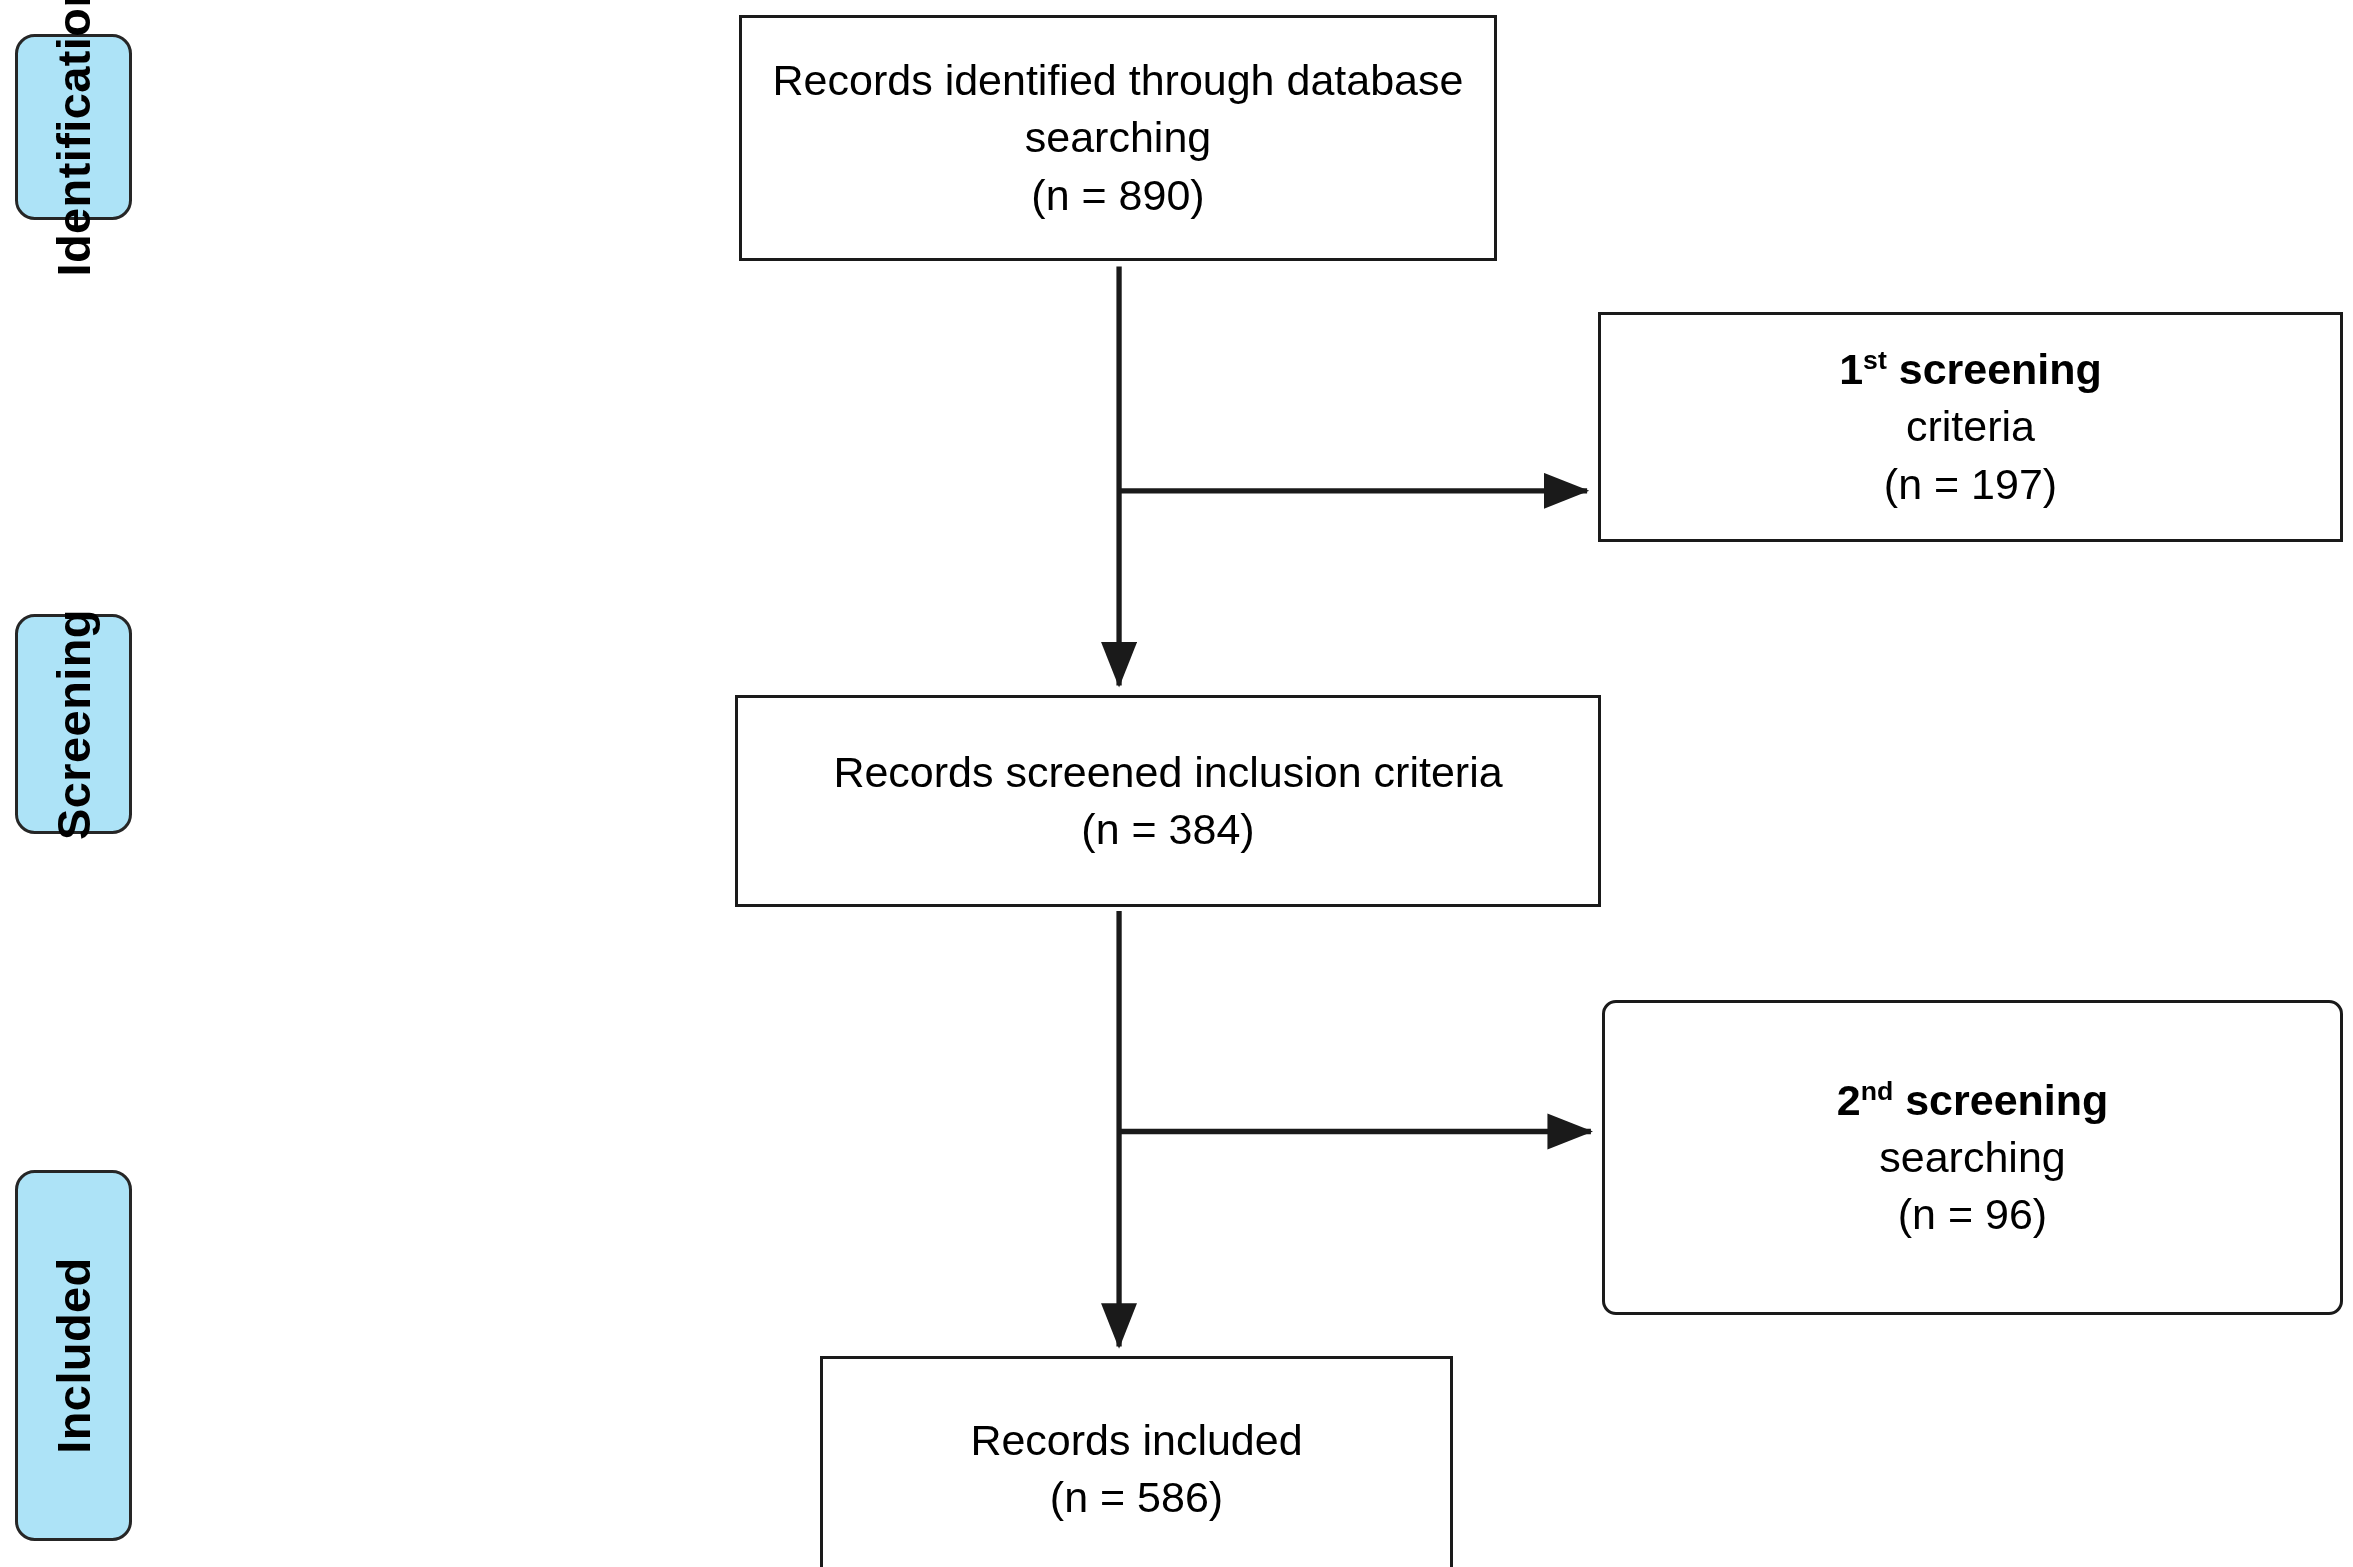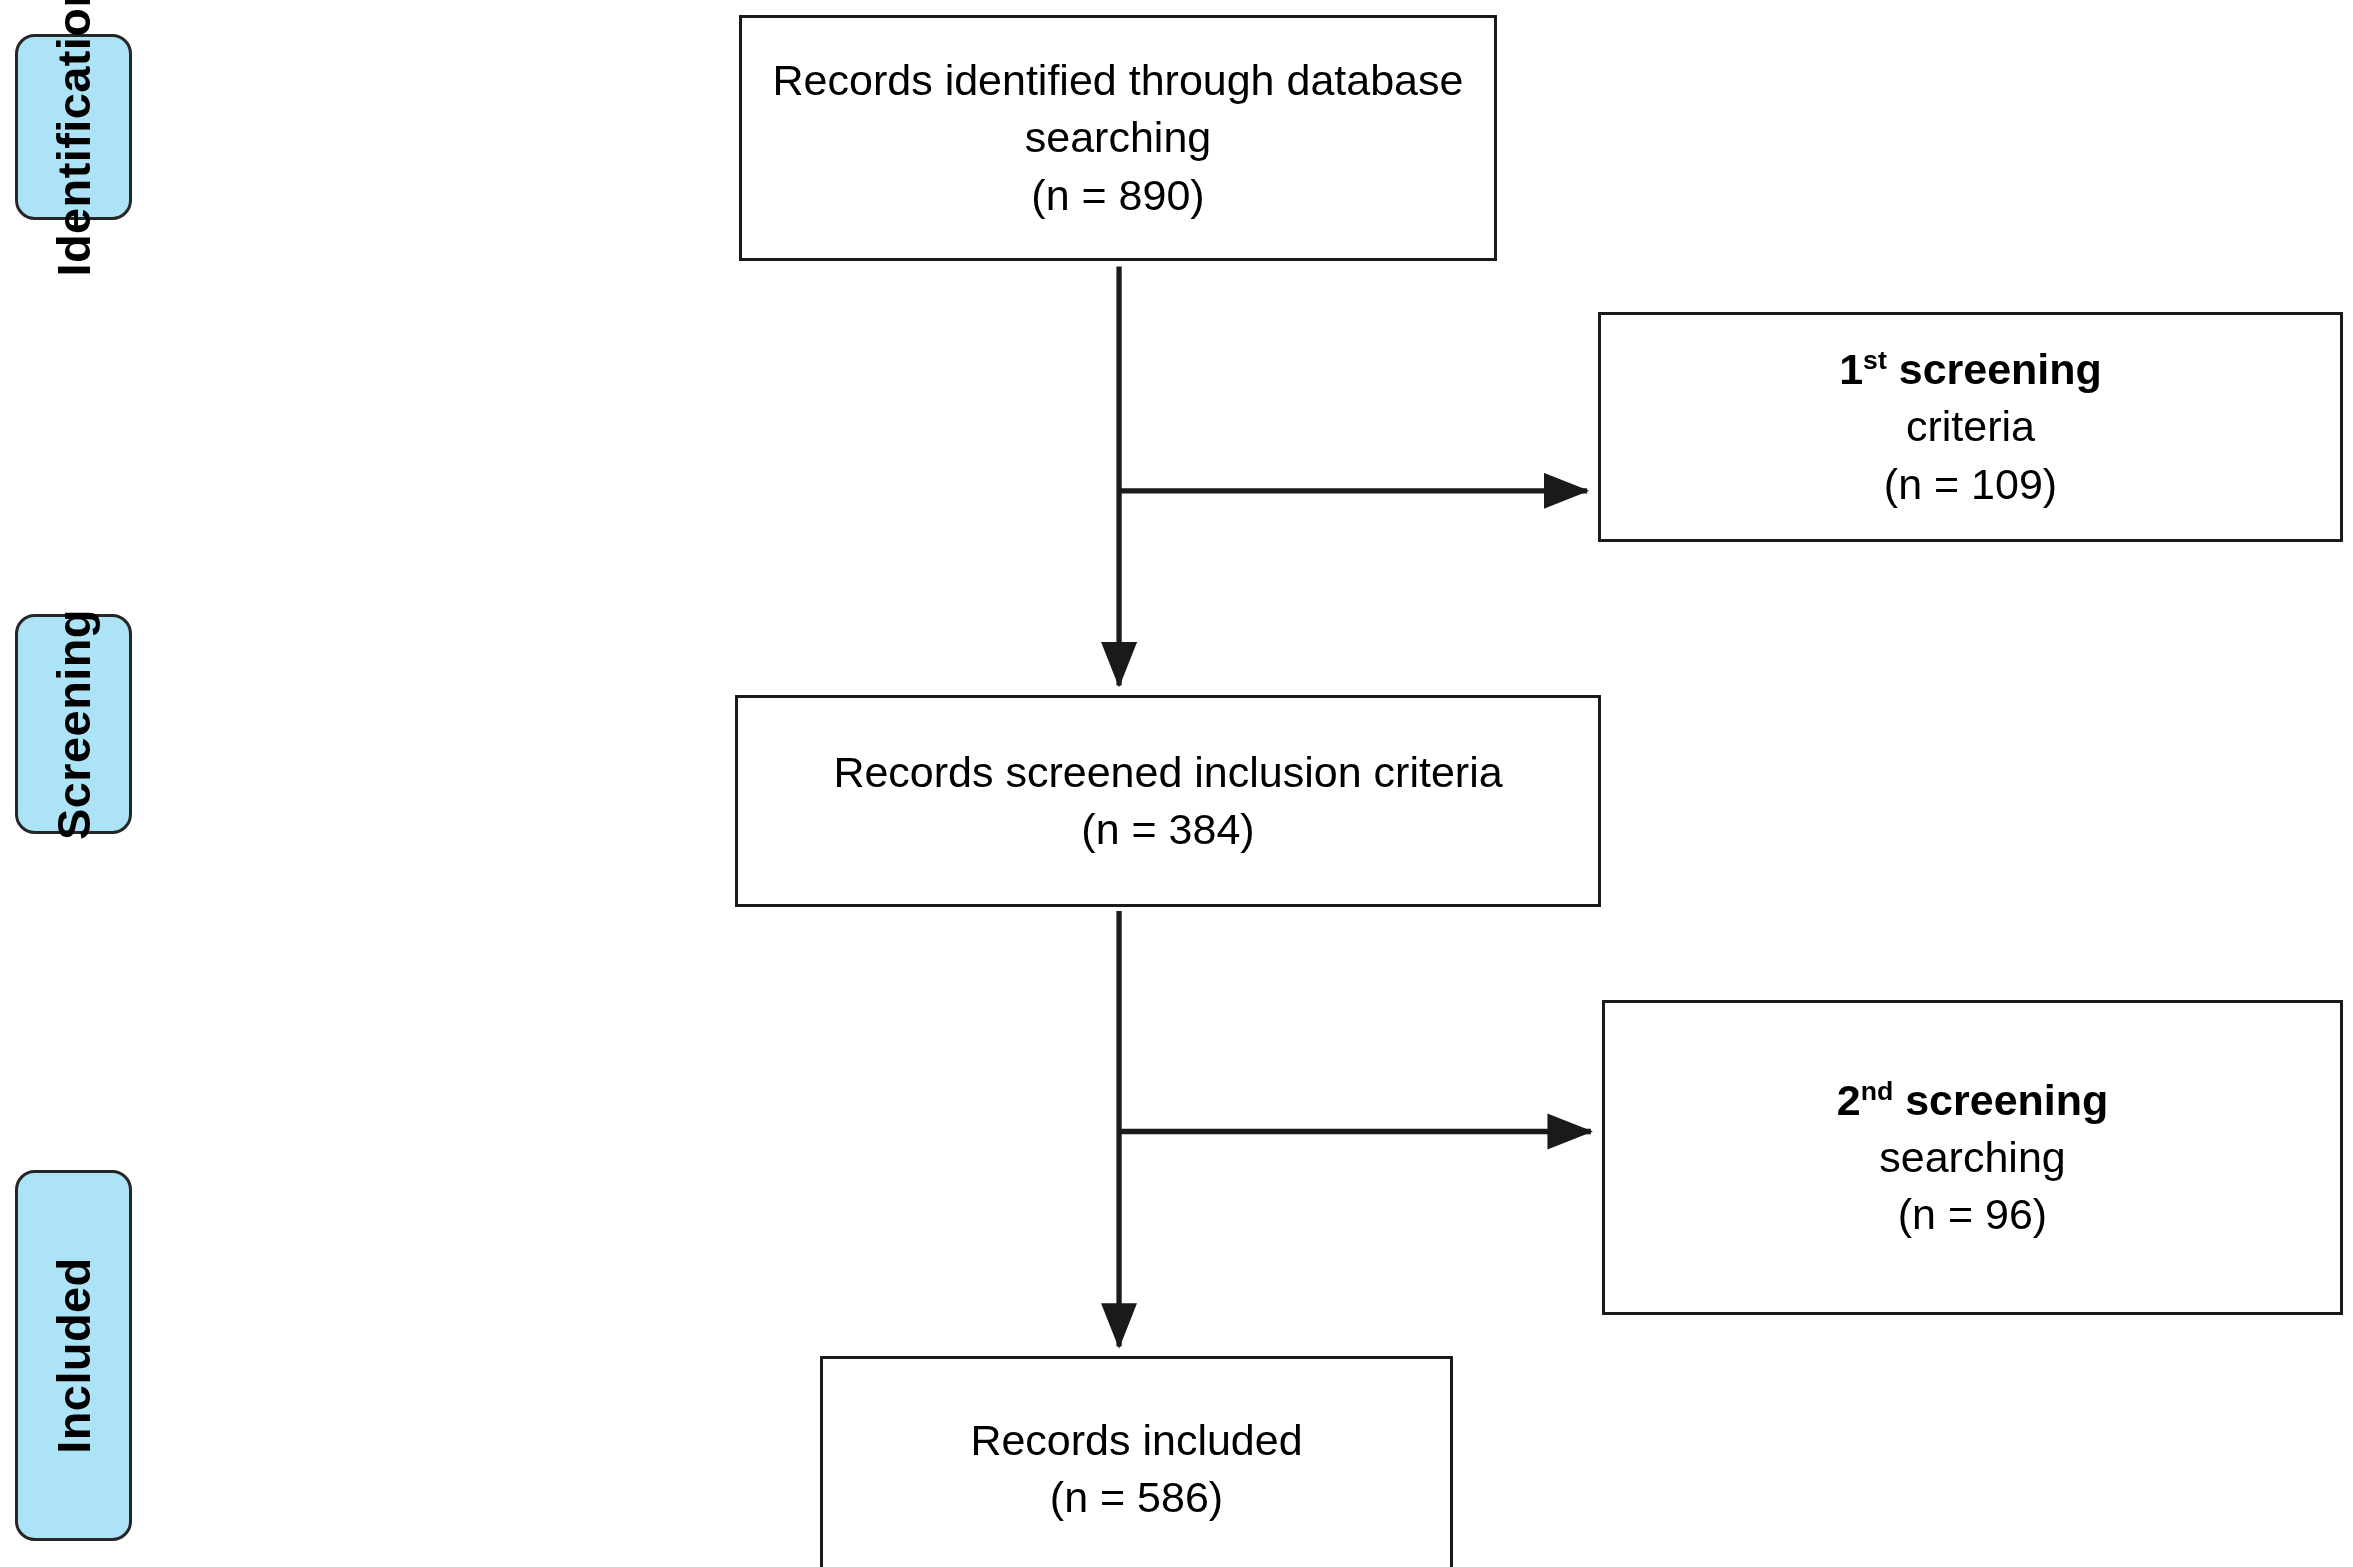--- a/index.html
+++ b/index.html
@@ -111,29 +111,29 @@
 
   <div class="flow-box" style="left:739px; top:15px; width:758px; height:246px;">
     <div class="line">Records identified through database</div>
     <div class="line">searching</div>
     <div class="line">(n = 890)</div>
   </div>
 
   <div class="flow-box" style="left:1598px; top:312px; width:745px; height:230px;">
     <div class="line bold"><span>1</span><sup>st</sup><span> screening</span></div>
     <div class="line">criteria</div>
-    <div class="line">(n = 109)</div>
+    <div class="line">(n = 197)</div>
   </div>
 
   <div class="flow-box" style="left:735px; top:695px; width:866px; height:212px;">
     <div class="line">Records screened inclusion criteria</div>
     <div class="line">(n = 384)</div>
   </div>
 
-  <div class="flow-box" style="left:1602px; top:1000px; width:741px; height:315px;">
+  <div class="flow-box" style="left:1602px; top:1000px; width:741px; height:315px;border-radius:14px;">
     <div class="line bold"><span>2</span><sup>nd</sup><span> screening</span></div>
     <div class="line">searching</div>
     <div class="line">(n = 96)</div>
   </div>
 
   <div class="flow-box" style="left:820px; top:1356px; width:633px; height:226px;">
     <div class="line">Records included</div>
     <div class="line">(n = 586)</div>
   </div>
 

